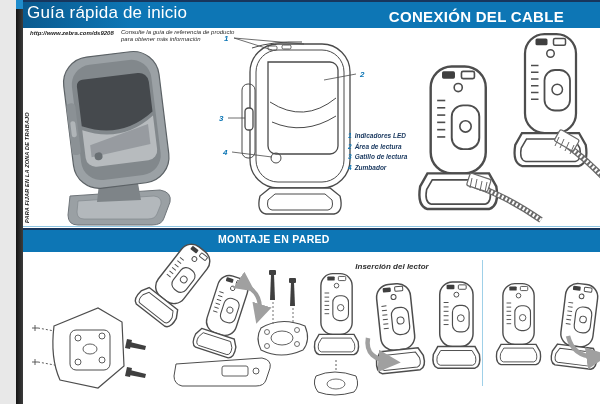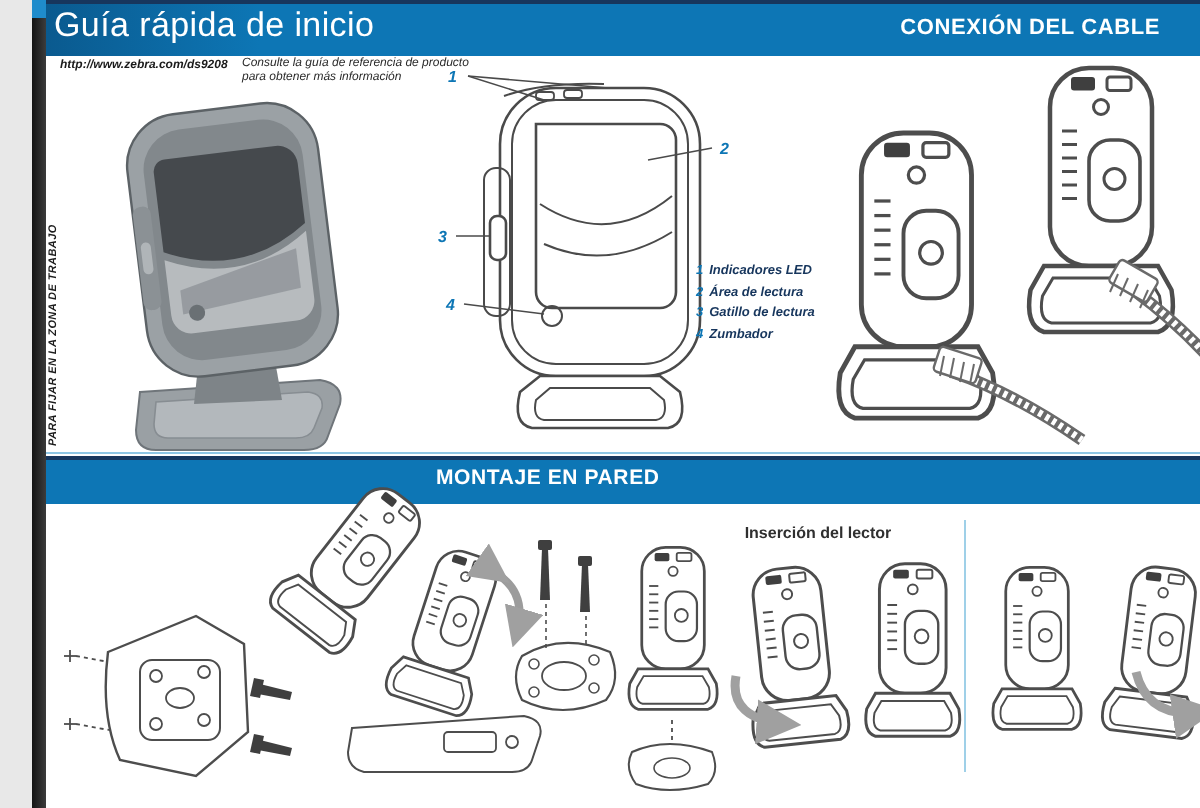--- a/index.html
+++ b/index.html
@@ -7,42 +7,42 @@
         font-family:"Liberation Sans",sans-serif;margin-left:16px;-webkit-font-smoothing:antialiased;}
   .edge-left{position:absolute;left:0;top:0;width:7px;height:404px;
              background:linear-gradient(to right,#141414,#3c3c3c);}
   .edge-corner{position:absolute;left:0;top:0;width:8px;height:9px;background:#1f8ccc;}
   .edge-right{position:absolute;right:0;top:0;width:2px;height:404px;background:#d8d8d8;}
 
   .topbar{position:absolute;left:7px;right:0;top:0;height:28px;
           border-top:2px solid #17365d;box-sizing:border-box;
           background:linear-gradient(to right,#0a5a8f,#0d76b5 18%,#0d76b5);}
   .title{position:absolute;left:11px;top:3px;color:#fff;font-size:17px;font-weight:400;letter-spacing:.2px;}
-  .cable-hd{position:absolute;right:36px;top:8px;color:#fff;font-size:11px;font-weight:bold;letter-spacing:.3px;}
+  .cable-hd{position:absolute;right:52px;top:8px;color:#fff;font-size:15px;font-weight:bold;letter-spacing:.3px;}
 
   .url{position:absolute;left:14px;top:30px;font-size:6px;font-style:italic;font-weight:bold;color:#1a1a1a;text-decoration:none;}
   .note{position:absolute;left:105px;top:29px;font-size:6px;font-style:italic;color:#2a2a2a;line-height:7px;}
 
   .side-label{position:absolute;left:8px;top:223px;transform:rotate(-90deg);transform-origin:0 0;
               white-space:nowrap;font-size:5.5px;font-weight:bold;font-style:italic;color:#1c1c1c;letter-spacing:.2px;}
 
   .legend{position:absolute;left:332px;top:132px;}
   .legend-row{display:flex;gap:3px;margin-bottom:3.5px;font-size:6.5px;font-style:italic;font-weight:bold;line-height:7px;}
   .legend-num{color:#0d76b5;}
   .legend-label{color:#17365d;}
 
   .hairline{position:absolute;left:7px;right:0;top:226px;height:1px;background:#8ec6e4;}
   .band{position:absolute;left:7px;right:0;top:228px;height:24px;box-sizing:border-box;
         border-top:2px solid #17365d;background:#0d76b5;}
   .band-hd{position:absolute;top:233px;color:#fff;font-size:10.5px;font-weight:bold;letter-spacing:.3px;padding-left:40px;}
   .band-hd.wall{left:162px;}
   .band-hd.table{left:356px;}
 
   .sub-hd{position:absolute;top:262px;font-size:8px;font-weight:bold;color:#2f2f2f;width:120px;text-align:center;}
-  .sub-hd.insert{left:333px;}
+  .sub-hd.insert{left:316px;font-style:italic;}
   .sub-hd.extract{left:472px;}
   .vdiv{position:absolute;left:466px;top:260px;width:1px;height:126px;background:#9fd0e8;}
 
   svg{position:absolute;overflow:visible;}
   svg text.co{font-family:"Liberation Sans",sans-serif;font-size:8px;font-style:italic;font-weight:bold;fill:#0d76b5;}
 </style>
 </head>
 <body>
 
 <div class="page">

